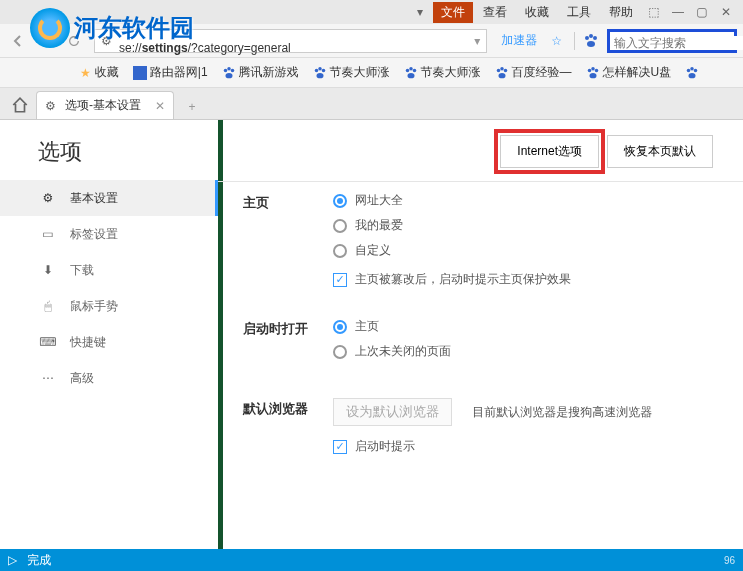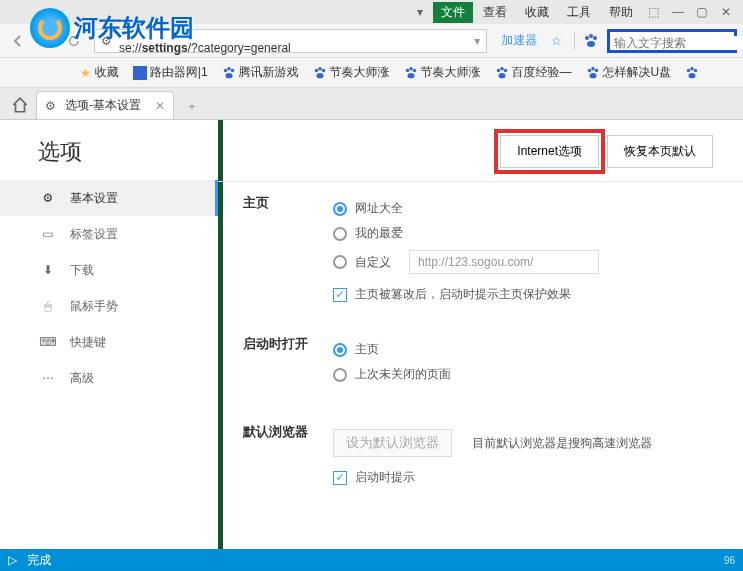--- a/index.html
+++ b/index.html
@@ -6,21 +6,21 @@
 body { width: 743px; height: 571px; background: #fff; font-size: 12px; color: #333; overflow: hidden; position: relative; }
 
 .watermark { position: absolute; top: 8px; left: 30px; z-index: 100; pointer-events: none; }
 .wm-line1 { font-size: 24px; font-weight: bold; color: #0066cc; text-shadow: 1px 1px 2px rgba(255,255,255,0.8); }
 .wm-line2 { font-size: 14px; color: #ff6600; margin-top: -2px; }
 .logo-icon { width: 40px; height: 40px; border-radius: 50%; background: radial-gradient(circle, #4db8ff 30%, #0099e6 70%); display: inline-block; vertical-align: middle; margin-right: 4px; position: relative; }
 .logo-icon::before { content: ''; position: absolute; inset: 8px; border: 4px solid #ffb84d; border-top-color: transparent; border-radius: 50%; }
 
 .menu-bar { height: 24px; background: #e8e8e8; display: flex; justify-content: flex-end; align-items: center; padding: 0 6px; gap: 2px; }
 .menu-item { padding: 2px 8px; cursor: pointer; }
-.menu-item.active { background: #15803d; color: #fff; }
+.menu-item.active { background: #c2410c; color: #fff; }
 .menu-icon { width: 16px; height: 16px; display: flex; align-items: center; justify-content: center; cursor: pointer; margin: 0 3px; color: #666; }
 
 .toolbar { height: 34px; background: #f5f5f5; display: flex; align-items: center; padding: 0 6px; border-bottom: 1px solid #ddd; gap: 4px; }
 .nav-btn { width: 24px; height: 24px; display: flex; align-items: center; justify-content: center; color: #999; cursor: pointer; }
 .url-bar { flex: 1; height: 24px; border: 1px solid #ccc; background: #fff; display: flex; align-items: center; padding: 0 6px; margin: 0 4px; }
 .url-icon { width: 14px; height: 14px; margin-right: 4px; color: #666; }
 .url-text { flex: 1; font-size: 12px; color: #333; margin-top: 14px; }
 .url-text .bold { font-weight: bold; }
 .accel { color: #3399ff; cursor: pointer; margin: 0 6px; }
 .star-btn { color: #3399ff; margin: 0 4px; cursor: pointer; }
@@ -51,21 +51,21 @@
 .sidebar { width: 218px; padding-top: 60px; }
 .side-item { height: 36px; display: flex; align-items: center; padding: 0 20px 0 40px; gap: 14px; cursor: pointer; color: #666; position: relative; }
 .side-item.active { background: #f0f0f0; color: #333; }
 .side-item.active::after { content: ''; position: absolute; right: 0; top: 0; bottom: 0; width: 3px; background: #3399ff; }
 .side-icon { width: 16px; height: 16px; display: flex; align-items: center; justify-content: center; }
 
 .main { flex: 1; padding: 72px 20px 0 20px; border-left: 5px solid #14532d; }
 .section { display: flex; margin-bottom: 30px; }
 .sec-label { width: 90px; font-size: 13px; font-weight: bold; color: #333; padding-top: 2px; }
 .sec-body { flex: 1; }
-.radio-row { display: flex; align-items: center; margin-bottom: 8px; gap: 8px; color: #555; margin-top: 8px; }
+.radio-row { display: flex; align-items: center; margin-bottom: 8px; gap: 8px; color: #555; }
 .radio { width: 14px; height: 14px; border: 2px solid #3399ff; border-radius: 50%; display: flex; align-items: center; justify-content: center; }
 .radio.off { border-color: #999; }
 .radio.on::after { content: ''; width: 6px; height: 6px; background: #3399ff; border-radius: 50%; }
 .text-input { height: 24px; border: 1px solid #ddd; padding: 0 8px; color: #999; font-size: 12px; width: 190px; margin-left: 10px; }
 .check-row { display: flex; align-items: center; gap: 8px; margin-top: 12px; color: #555; }
 .checkbox { width: 14px; height: 14px; border: 1px solid #3399ff; display: flex; align-items: center; justify-content: center; color: #3399ff; font-size: 11px; }
 .btn-inline { padding: 4px 12px; border: 1px solid #ddd; background: #fafafa; color: #aaa; cursor: pointer; margin-right: 12px; }
 
 .status-bar { position: absolute; bottom: 0; left: 0; right: 0; height: 22px; background: #0090d8; display: flex; align-items: center; padding: 0 8px; color: #fff; gap: 10px; }
 .status-icon { display: flex; align-items: center; }
@@ -250,21 +250,20 @@
             <span class="radio on"></span>
             <span>网址大全</span>
           </div>
         <div class="radio-row">
             <span class="radio off"></span>
             <span>我的最爱</span>
           </div>
         <div class="radio-row">
             <span class="radio off"></span>
             <span>自定义</span>
-            <input class="text-input" value="http://123.sogou.com/" style="">
           </div>
         <div class="check-row">
             <span class="checkbox">✓</span>
             <span>主页被篡改后，启动时提示主页保护效果</span>
           </div>
       </div>
     </div>
 
     <div class="section">
       <div class="sec-label">启动时打开</div>

